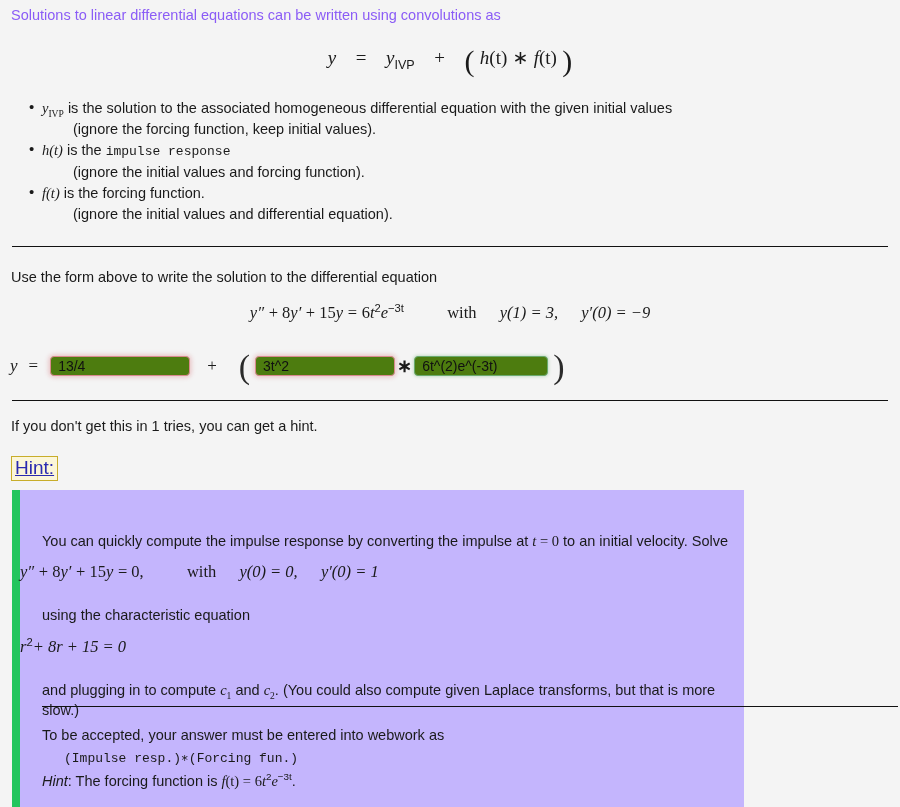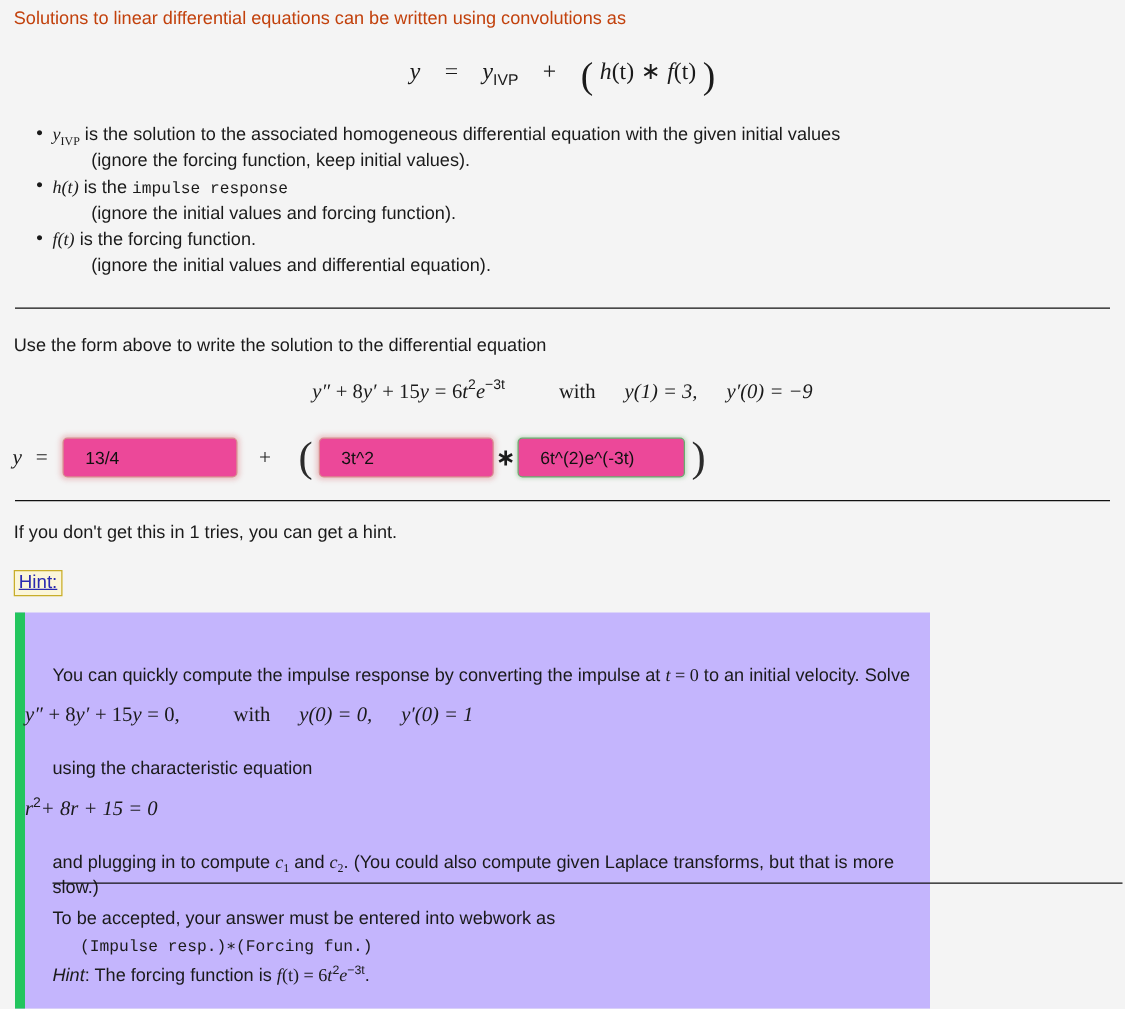--- a/index.html
+++ b/index.html
@@ -38,21 +38,21 @@
     width: 900px;
     height: 807px;
     box-sizing: border-box;
     padding: 0;
   }
   .intro-line {
     position: absolute;
     left: 11px;
     top: 7px;
     font-size: 14.5px;
-    color: #c2410c;
+    color: #8b5cf6;
   }
   .display-eq-top {
     position: absolute;
     left: 0; right: 0;
     top: 44px;
     text-align: center;
     font-size: 19px;
   }
   .display-eq-top .bigparen {
     font-size: 30px;
@@ -153,25 +153,25 @@
     color: #2b2b2b;
     line-height: 0.6;
     margin: 0 5px;
     position: relative;
     top: 1px;
   }
   input.ansbox {
     font-family: "Liberation Sans", sans-serif;
     font-size: 14px;
     color: #111;
-    height: 32px;
+    height: 20px;
     box-sizing: border-box;
-    padding: 2px 17px;
+    padding: 2px 7px;
     border-radius: 4px;
-    background: #ec4899;
+    background: #4d7c0f;
     outline: none;
   }
   input.wrong {
     border: 1.4px solid #d98a8e;
     box-shadow: 0 0 4px 1.5px rgba(220,140,145,0.45);
   }
   input.right {
     border: 1.4px solid #6aaa6e;
     box-shadow: 0 0 3px 1px rgba(120,180,120,0.35);
   }
@@ -185,21 +185,21 @@
     top: 418px;
     font-size: 14.5px;
   }
 
   a.hint-link {
     position: absolute;
     left: 11px;
     top: 456px;
     color: #2a2ab0;
     text-decoration: underline;
-    font-size: 15px;
+    font-size: 19px;
     padding: 1px 3px 2px 3px;
     border: 1px solid #c8ad2a;
     background: #fbf6d9;
     line-height: 1.05;
   }
 
   
   .hint-panel {
     position: absolute;
     left: 12px;

